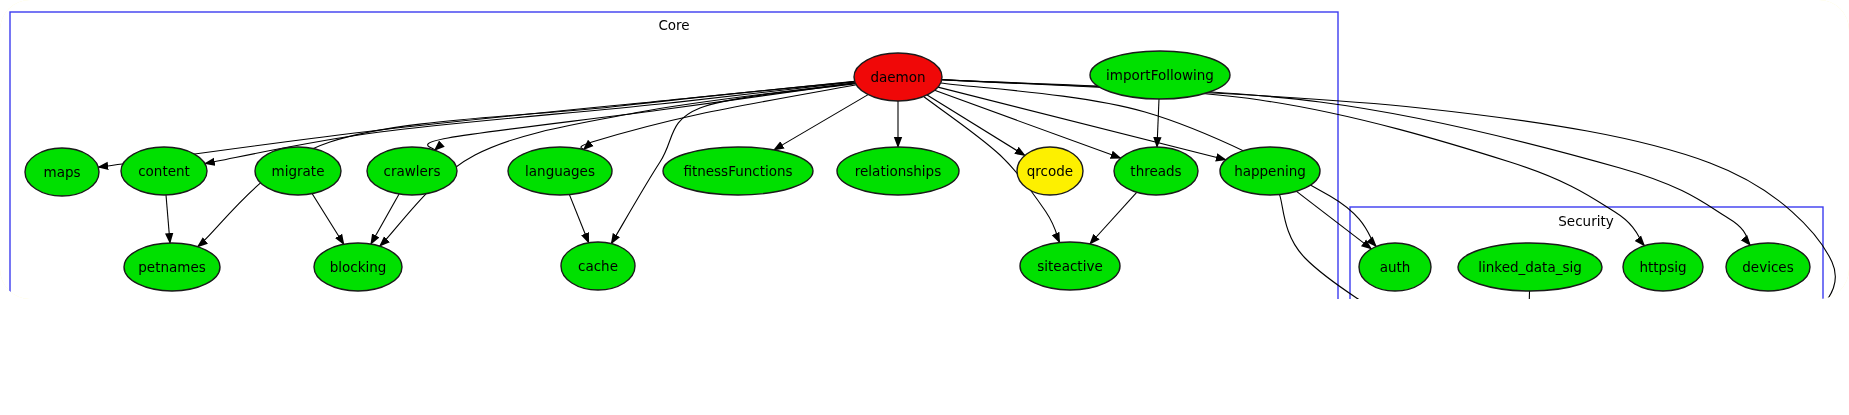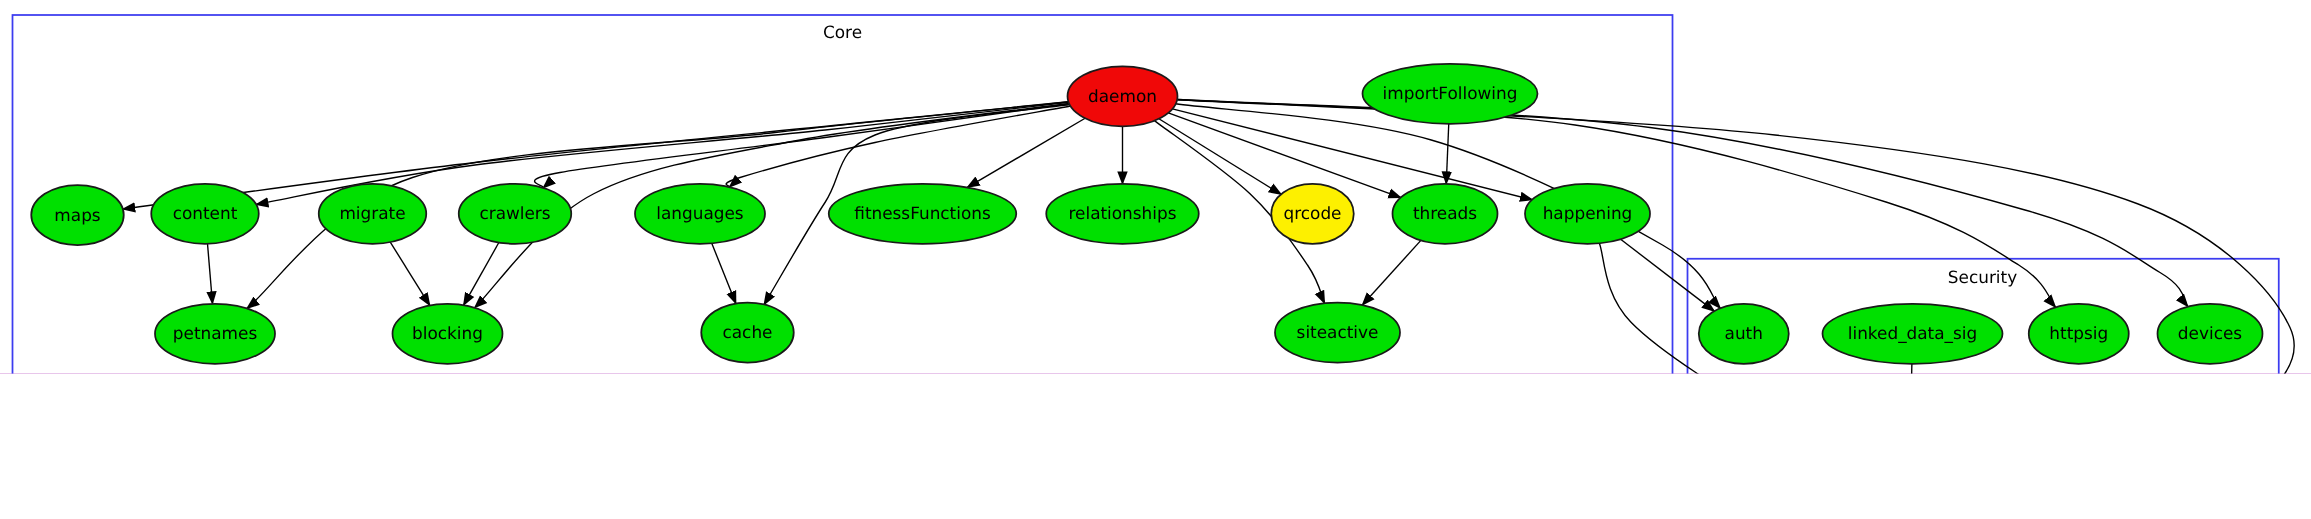--- a/index.html
+++ b/index.html
@@ -5,22 +5,23 @@
   html, body {
     margin: 0;
     padding: 0;
     background: #ffffff;
     font-family: "DejaVu Sans", sans-serif;
   }
   #stage {
     position: relative;
     width: 1849px;
     height: 299px;
-    background: #a21caf;
+    background: #fef9c3;
     overflow: hidden;
+    border-radius: 30px;
   }
   svg text {
     font-family: "DejaVu Sans", sans-serif;
     fill: #000000;
   }
   .node-label { font-size: 13.5px; }
   .cluster-label { font-size: 13.5px; }
 </style>
 </head>
 <body>

